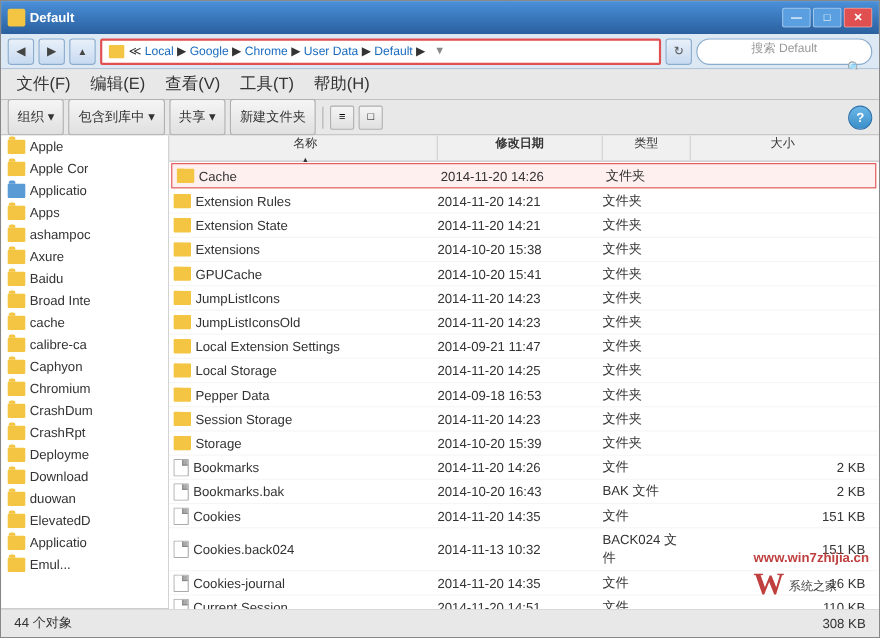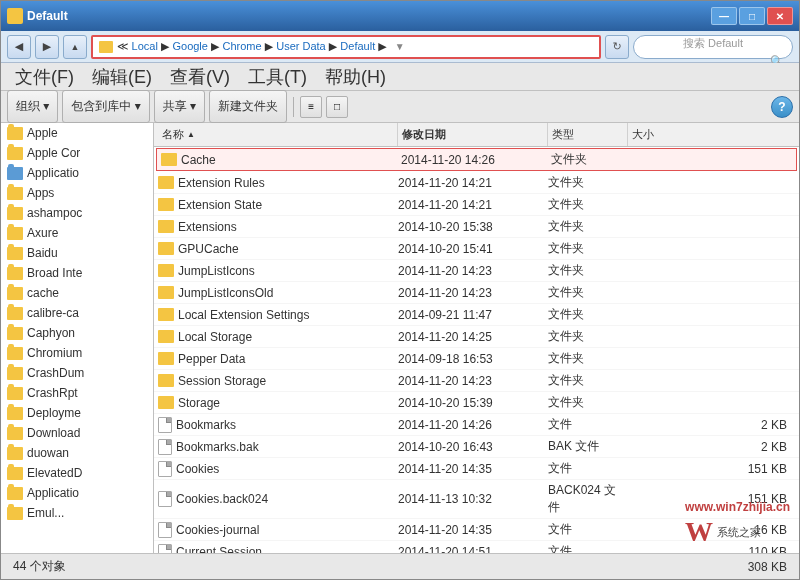--- a/index.html
+++ b/index.html
@@ -159,21 +159,21 @@
       background: #e8e8e8;
       border-bottom: 1px solid #c0c0c0;
       display: flex;
       align-items: center;
       padding: 0 6px;
       gap: 2px;
       flex-shrink: 0;
     }
     .menu-item {
       padding: 2px 8px;
-      font-size: 18px;
+      font-size: 15px;
       color: #333;
       cursor: pointer;
       border-radius: 2px;
     }
 
     
     .toolbar2 {
       height: 32px;
       background: #e8e8e8;
       border-bottom: 1px solid #c0c0c0;
@@ -305,20 +305,21 @@
     .col-header {
       display: flex;
       align-items: center;
       gap: 3px;
       font-size: 11px;
       color: #333;
       padding: 0 4px;
       cursor: pointer;
       height: 100%;
       border-right: 1px solid #d0d0d0;
+      flex-direction: column;
     }
     .col-header:last-child { border-right: none; }
     .col-name { width: 240px; }
     .col-date { width: 150px; font-weight: bold; }
     .col-type { width: 80px; }
     .col-size { flex: 1; text-align: right; }
     .sort-arrow { font-size: 8px; }
 
     
     .file-list {

